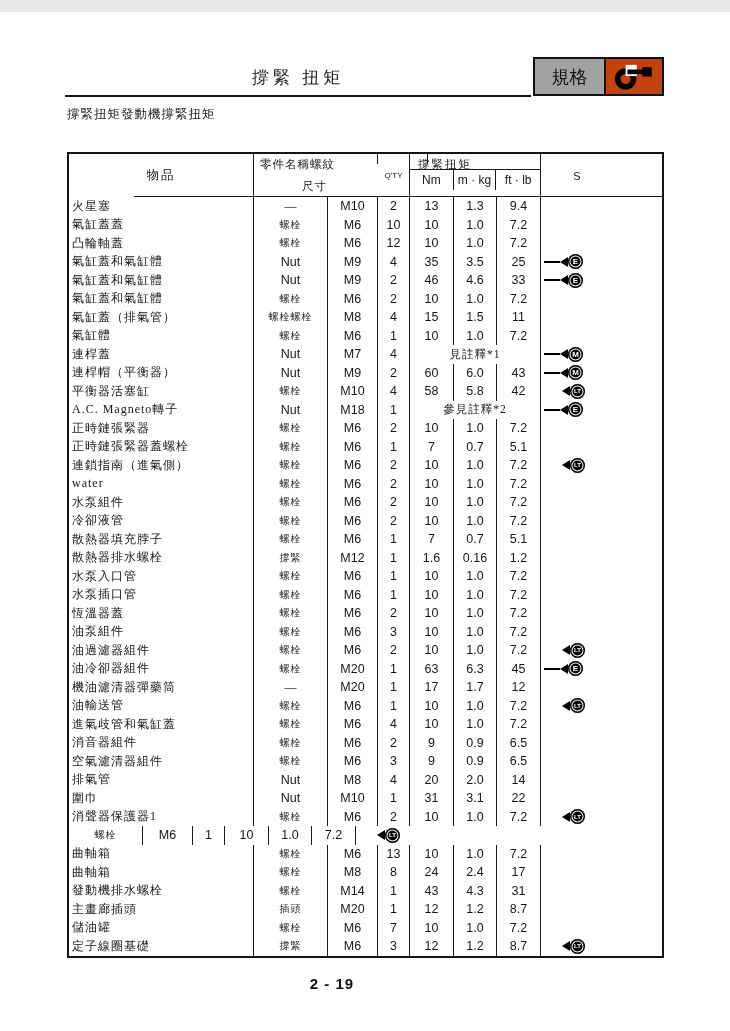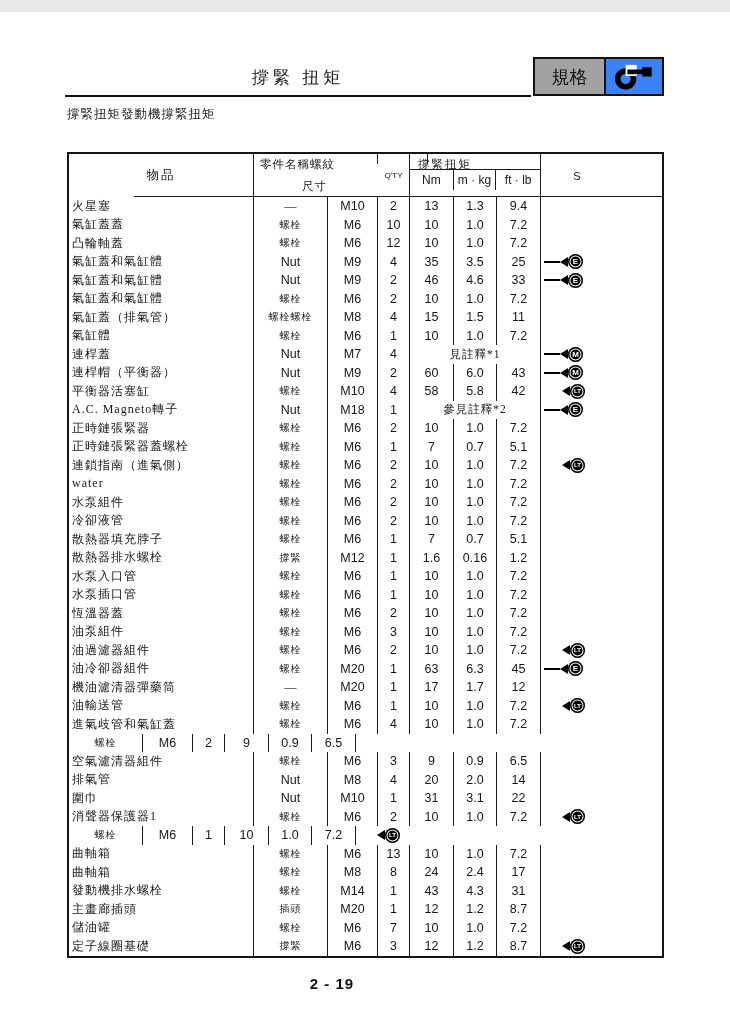--- a/index.html
+++ b/index.html
@@ -15,21 +15,21 @@
     position: absolute; left: 65px; top: 54px; width: 466px;
     text-align: center; font-family: "Liberation Serif","DejaVu Serif",serif;
     font-size: 17px; letter-spacing: 4px; color:#1a1a1a;
   }
   .title-rule {
     position: absolute; left: 65px; top: 83px; width: 466px; height: 2px;
     background: #111;
   }
   .spec-tab {
     position: absolute; left: 533px; top: 45px; width: 131px; height: 39px;
-    border: 2px solid #111; display: flex; background:#3b82f6;
+    border: 2px solid #111; display: flex; background:#c2410c;
   }
   .spec-tab .tab-label {
     width: 71px; background: #a2a2a2; border-right: 2px solid #111;
     display: flex; align-items: center; justify-content: center;
     font-family: "Liberation Serif","DejaVu Serif",serif; font-size: 18px; color:#111;
   }
   .spec-tab .tab-icon { flex: 1; display:flex; align-items:center; justify-content:center; }
   .subtitle {
     position: absolute; left: 67px; top: 94px;
     font-family: "Liberation Serif","DejaVu Serif",serif;
@@ -477,20 +477,21 @@
           <div class="c item w-item br">進氣歧管和氣缸蓋</div>
           <div class="c part w-part br">螺栓</div>
           <div class="c num w-size br">M6</div>
           <div class="c num w-qty br">4</div>
           <div class="c num w-nm br">10</div>
           <div class="c num w-mkg br">1.0</div>
           <div class="c num w-ftlb br">7.2</div>
           <div class="c scell w-s"></div>
         </div>
         <div class="row">
+          <div class="c item w-item br">消音器組件</div>
           <div class="c part w-part br">螺栓</div>
           <div class="c num w-size br">M6</div>
           <div class="c num w-qty br">2</div>
           <div class="c num w-nm br">9</div>
           <div class="c num w-mkg br">0.9</div>
           <div class="c num w-ftlb br">6.5</div>
           <div class="c scell w-s"></div>
         </div>
         <div class="row">
           <div class="c item w-item br">空氣濾清器組件</div>

